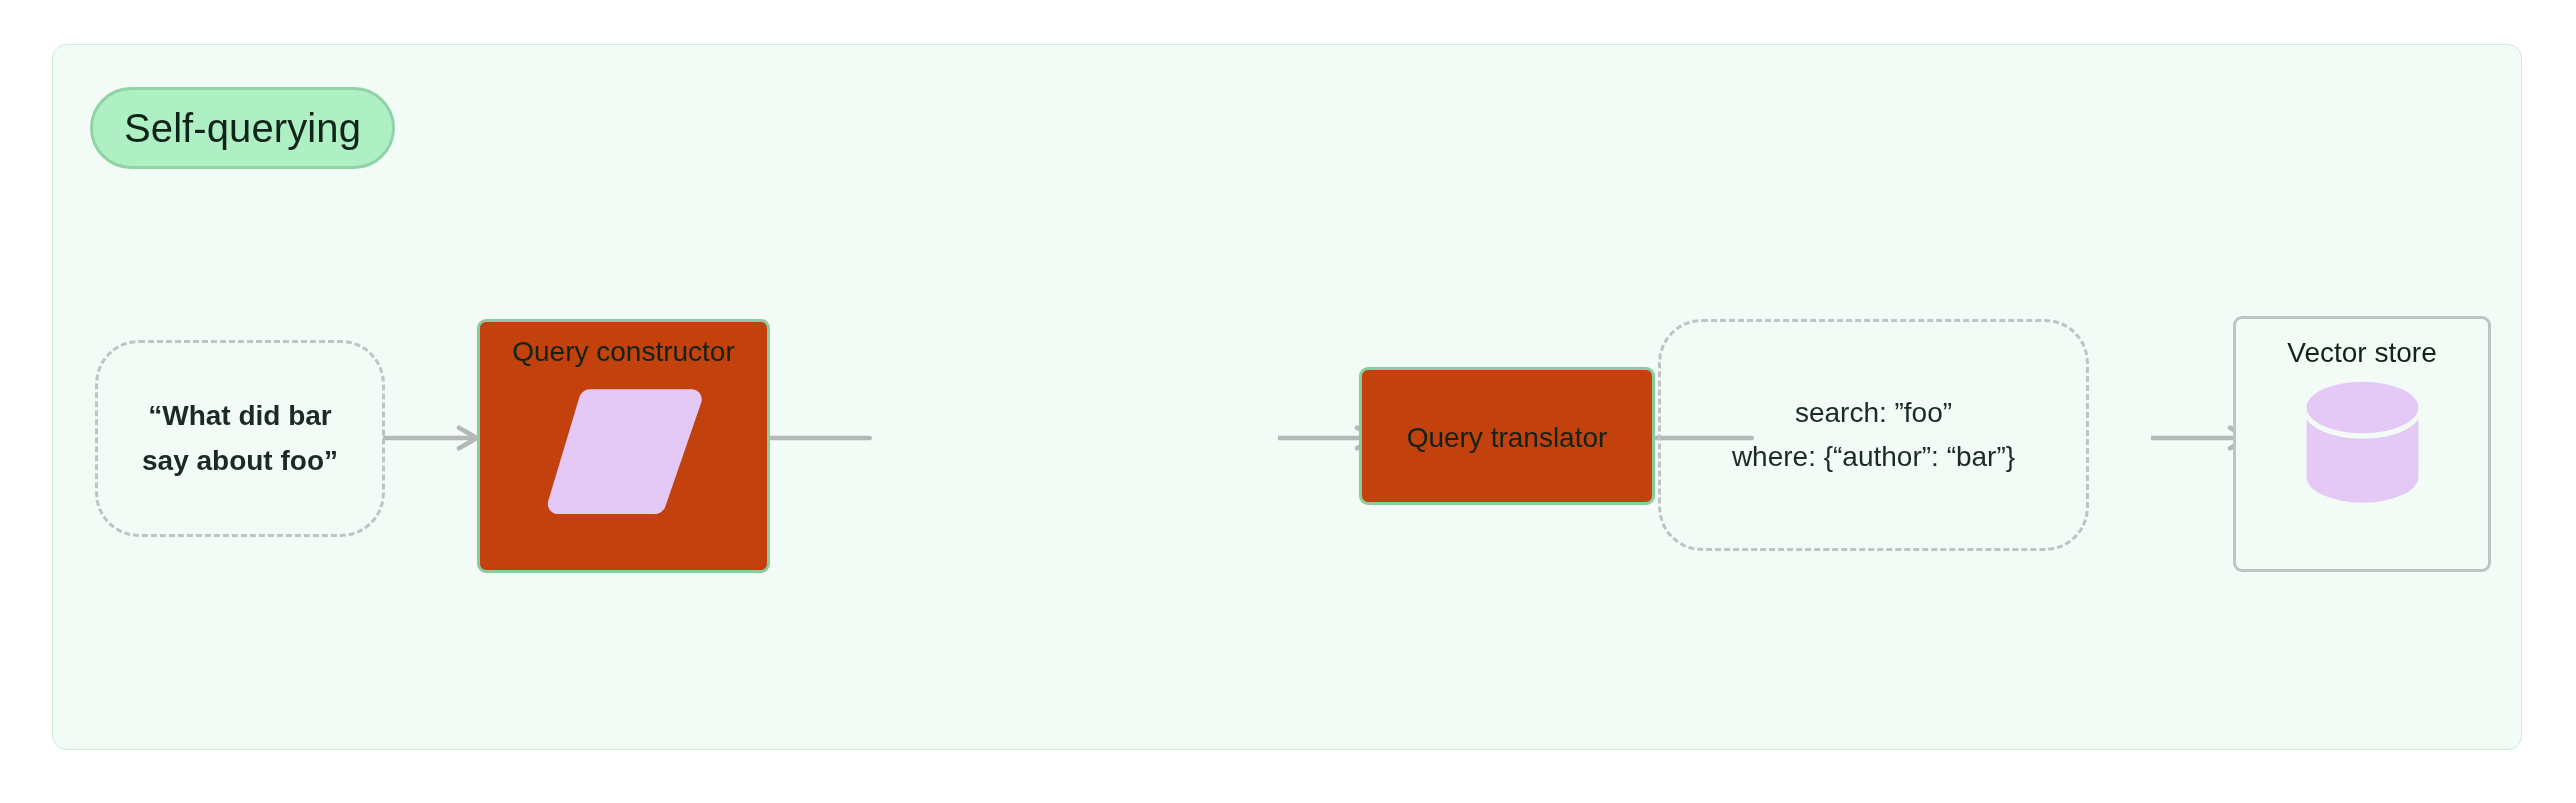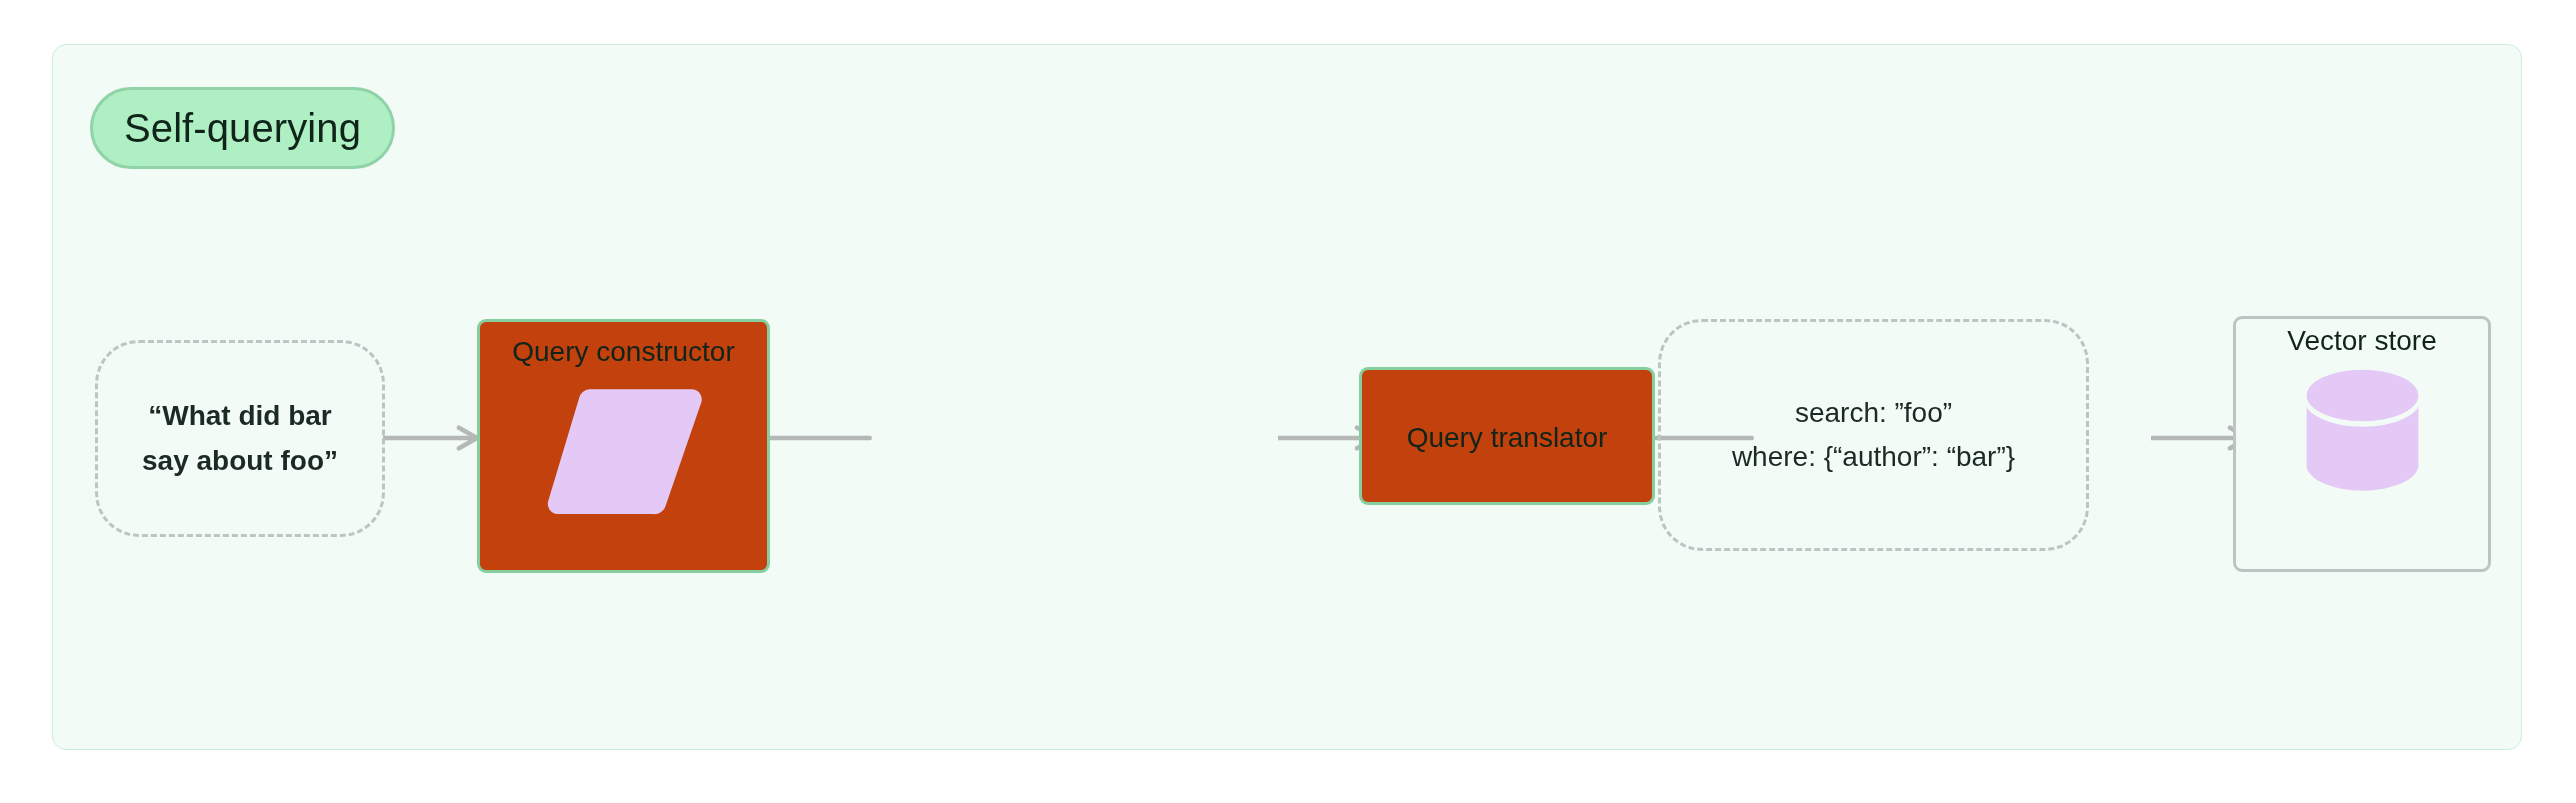--- a/index.html
+++ b/index.html
@@ -104,21 +104,21 @@
   
   .node-store {
     background: #f2fbf5;
     border: 3.2px solid #bdc5c3;
     border-radius: 9px;
     justify-content: flex-start;
   }
   .node-store .node-title {
     font-size: 28px;
     color: #10241a;
-    margin-top: 6px;
+    margin-top: 18px;
     white-space: nowrap;
   }
 
   
   .llm-icon {
     margin-top: 11.6px;
   }
   .cylinder-icon {
     margin-top: 10.3px;
   }

